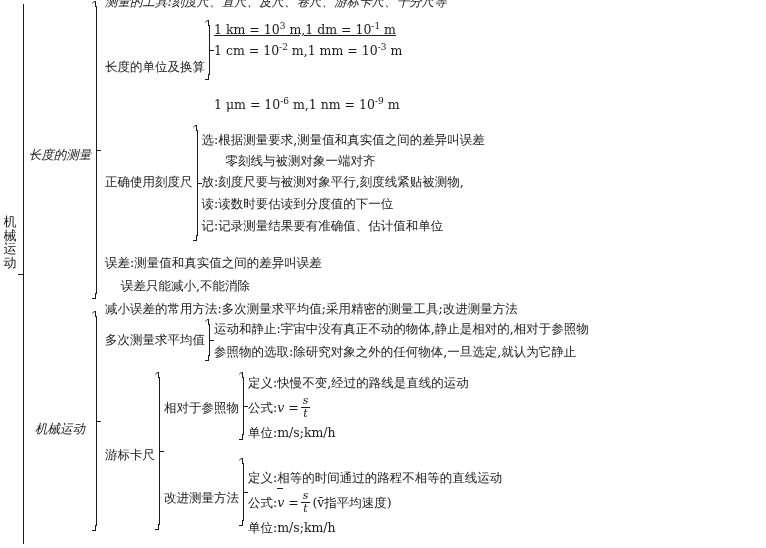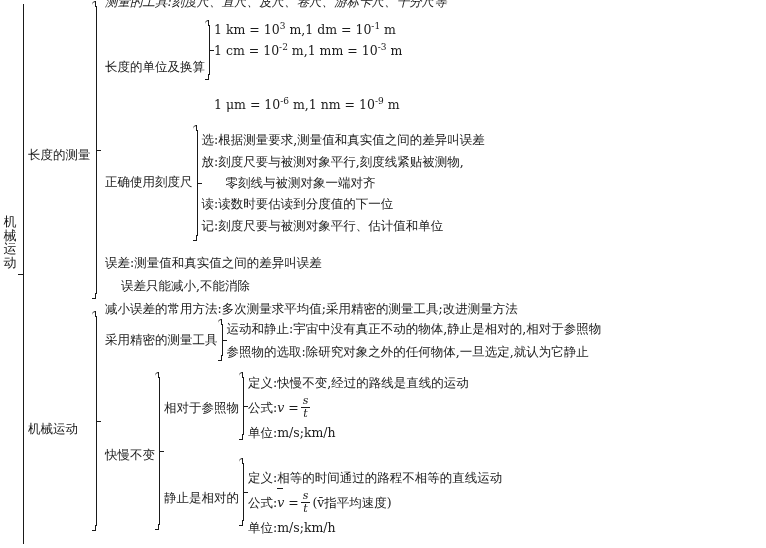--- a/index.html
+++ b/index.html
@@ -149,21 +149,22 @@
   }
 
   .branch {
     display: flex;
     align-items: center;
   }
   .branch-label {
     width: 64px;
     flex: none;
     white-space: nowrap;
-    text-align: left;
+    text-align: center;
+    font-style: italic;
   }
   .sub-label {
     white-space: nowrap;
     flex: none;
     text-align: center;
   }
 
   
   .t {
     font-size: 12.5px;
@@ -244,71 +245,71 @@
 
           <div class="item t" style="padding:3px 0 5px 4px;font-style:italic;">测量的工具:刻度尺、直尺、皮尺、卷尺、游标卡尺、千分尺等</div>
 
           <div class="row" style="padding:2px 0 4px 4px;">
             <div class="sub-label t">长度的单位及换算</div>
             <div class="brace" style="height:62px;">
               <div class="cap-top"></div>
               <div class="cap-bot"></div>
             </div>
             <div class="items">
-              <div class="item t" style="line-height:1.65;">1&nbsp;km&nbsp;=&nbsp;10<sup>3</sup>&nbsp;m,1&nbsp;dm&nbsp;=&nbsp;10<sup>-1</sup>&nbsp;m</div>
+              <div class="item t" style="line-height:1.65;text-decoration:underline;">1&nbsp;km&nbsp;=&nbsp;10<sup>3</sup>&nbsp;m,1&nbsp;dm&nbsp;=&nbsp;10<sup>-1</sup>&nbsp;m</div>
               <div class="item t" style="line-height:1.65;">1&nbsp;cm&nbsp;=&nbsp;10<sup>-2</sup>&nbsp;m,1&nbsp;mm&nbsp;=&nbsp;10<sup>-3</sup>&nbsp;m</div>
               <div class="item t" style="line-height:1.65;margin-top:32px;">1&nbsp;μm&nbsp;=&nbsp;10<sup>-6</sup>&nbsp;m,1&nbsp;nm&nbsp;=&nbsp;10<sup>-9</sup>&nbsp;m</div>
             </div>
           </div>
 
           <div class="row" style="padding:4px 0 4px 4px;">
             <div class="sub-label t">正确使用刻度尺</div>
             <div class="brace" style="height:118px;">
               <div class="cap-top"></div>
               <div class="cap-bot"></div>
             </div>
             <div class="items">
               <div class="item t" style="line-height:1.75;">选:根据测量要求,测量值和真实值之间的差异叫误差</div>
+              <div class="item t" style="line-height:1.6;padding-left:24px;">零刻线与被测对象一端对齐</div>
               <div class="item t" style="line-height:1.75;">放:刻度尺要与被测对象平行,刻度线紧贴被测物,</div>
-              <div class="item t" style="line-height:1.6;padding-left:24px;">零刻线与被测对象一端对齐</div>
               <div class="item t" style="line-height:1.75;">读:读数时要估读到分度值的下一位</div>
-              <div class="item t" style="line-height:1.75;">记:刻度尺要与被测对象平行、估计值和单位</div>
+              <div class="item t" style="line-height:1.75;">记:记录测量结果要有准确值、估计值和单位</div>
             </div>
           </div>
 
           <div class="item t" style="padding:5px 0 0 4px;line-height:1.85;">误差:测量值和真实值之间的差异叫误差</div>
           <div class="item t" style="padding:0 0 0 4px;line-height:1.85;margin-left:16px;">误差只能减小,不能消除</div>
           <div class="item t" style="padding:0 0 0 4px;line-height:1.85;">减小误差的常用方法:多次测量求平均值;采用精密的测量工具;改进测量方法</div>
         </div>
       </div>
 
       <div class="branch" style="height:238px;">
         <div class="branch-label t">机械运动</div>
 
         <div class="brace" style="height:222px;">
           <div class="cap-top"></div>
           <div class="cap-bot"></div>
         </div>
 
         <div class="items" style="flex:1;">
 
           <div class="row" style="padding:0 0 8px 4px;">
-            <div class="sub-label t">采用精密的测量工具</div>
+            <div class="sub-label t">多次测量求平均值</div>
             <div class="brace" style="height:44px;">
               <div class="cap-top"></div>
               <div class="cap-bot"></div>
             </div>
             <div class="items">
               <div class="item t" style="line-height:1.8;">运动和静止:宇宙中没有真正不动的物体,静止是相对的,相对于参照物</div>
               <div class="item t" style="line-height:1.8;">参照物的选取:除研究对象之外的任何物体,一旦选定,就认为它静止</div>
             </div>
           </div>
 
           <div class="row" style="padding:0 0 0 4px;">
-            <div class="sub-label t">快慢不变</div>
+            <div class="sub-label t">游标卡尺</div>
             <div class="brace" style="height:160px;">
               <div class="cap-top"></div>
               <div class="cap-bot"></div>
             </div>
 
             <div class="items">
 
               <div class="row" style="padding:0 0 6px 0;">
                 <div class="sub-label t">相对于参照物</div>
                 <div class="brace" style="height:70px;">
@@ -321,21 +322,21 @@
                     <span>公式:</span><span class="ital">v</span>&nbsp;=<span class="frac">
                         <span class="num">s</span>
                         <span class="den">t</span>
                       </span>
                   </div>
                   <div class="item t" style="line-height:1.9;">单位:m/s;km/h</div>
                 </div>
               </div>
 
               <div class="row" style="padding:6px 0 0 0;">
-                <div class="sub-label t">静止是相对的</div>
+                <div class="sub-label t">改进测量方法</div>
                 <div class="brace" style="height:70px;">
                   <div class="cap-top"></div>
                   <div class="cap-bot"></div>
                 </div>
                 <div class="items">
                   <div class="item t" style="line-height:1.9;margin-top:9px;">定义:相等的时间通过的路程不相等的直线运动</div>
                   <div class="item t" style="line-height:2.1;">
                     <span>公式:</span><span class="bar-v">v</span>&nbsp;=<span class="frac">
                         <span class="num">s</span>
                         <span class="den">t</span>

